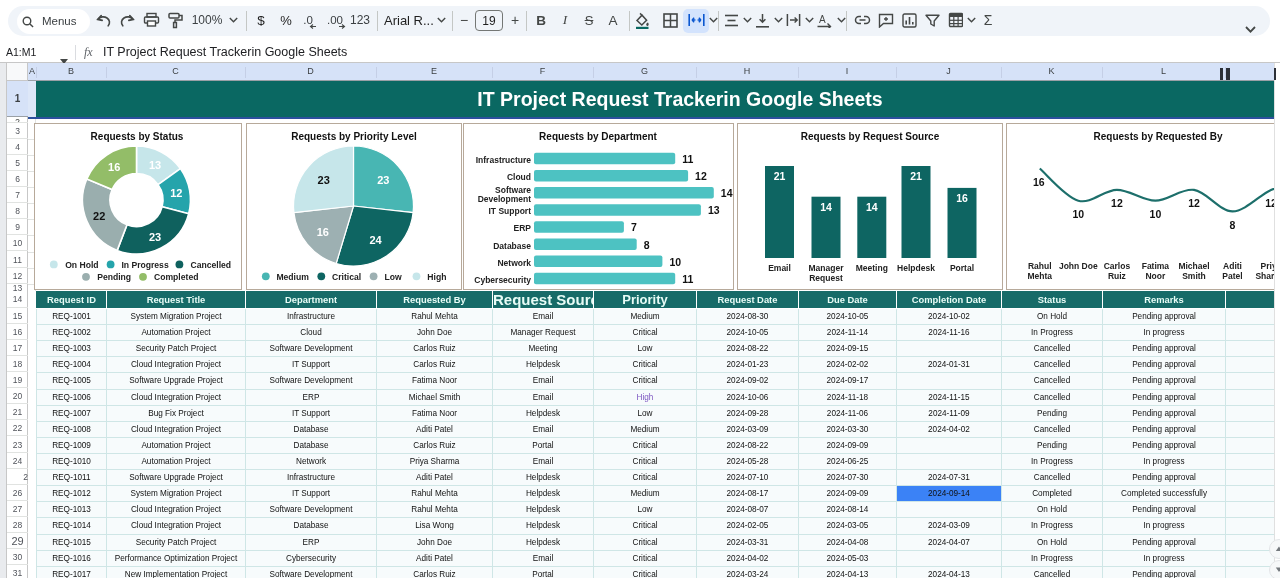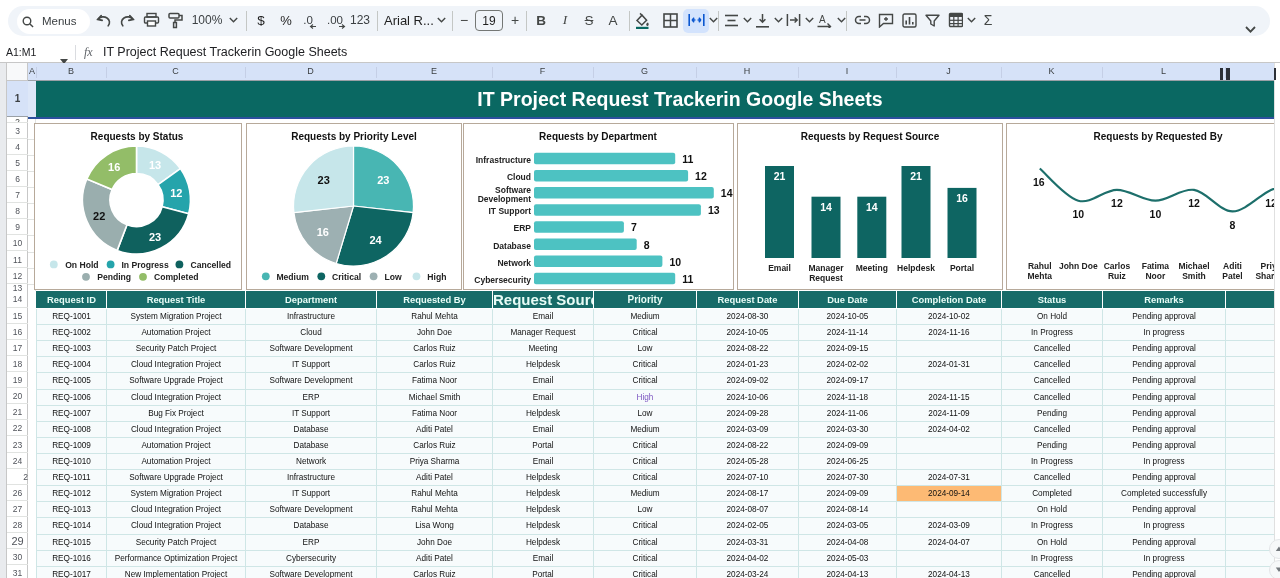--- a/index.html
+++ b/index.html
@@ -419,21 +419,21 @@
           <col style="width:123px">
           <col style="width:49px">
         </colgroup>
         <tbody>
           <tr style="height:16.5px;">
             <td style="background:#176b68;color:#e8fcf6;font-weight:bold;font-size:9.4px;text-align:center;border:1px solid #fff;border-top:none;border-left:1px solid #176b68;padding:0;overflow:hidden;white-space:nowrap;">Request ID</td>
             <td style="background:#176b68;color:#e8fcf6;font-weight:bold;font-size:9.4px;text-align:center;border:1px solid #fff;border-top:none;padding:0;overflow:hidden;white-space:nowrap;">Request Title</td>
             <td style="background:#176b68;color:#e8fcf6;font-weight:bold;font-size:9.4px;text-align:center;border:1px solid #fff;border-top:none;padding:0;overflow:hidden;white-space:nowrap;">Department</td>
             <td style="background:#176b68;color:#e8fcf6;font-weight:bold;font-size:9.4px;text-align:center;border:1px solid #fff;border-top:none;padding:0;overflow:hidden;white-space:nowrap;">Requested By</td>
             <td style="background:#176b68;color:#e8fcf6;font-weight:bold;font-size:15px;text-align:right;border:1px solid #fff;border-top:none;padding:0;overflow:hidden;white-space:nowrap;">Request Source</td>
-            <td style="background:#176b68;color:#e8fcf6;font-weight:bold;font-size:10px;text-align:center;border:1px solid #fff;border-top:none;padding:0;overflow:hidden;white-space:nowrap;">Priority</td>
+            <td style="background:#176b68;color:#e8fcf6;font-weight:bold;font-size:13px;text-align:center;border:1px solid #fff;border-top:none;padding:0;overflow:hidden;white-space:nowrap;">Priority</td>
             <td style="background:#176b68;color:#e8fcf6;font-weight:bold;font-size:9.4px;text-align:center;border:1px solid #fff;border-top:none;padding:0;overflow:hidden;white-space:nowrap;">Request Date</td>
             <td style="background:#176b68;color:#e8fcf6;font-weight:bold;font-size:9.4px;text-align:center;border:1px solid #fff;border-top:none;padding:0;overflow:hidden;white-space:nowrap;">Due Date</td>
             <td style="background:#176b68;color:#e8fcf6;font-weight:bold;font-size:9.4px;text-align:center;border:1px solid #fff;border-top:none;padding:0;overflow:hidden;white-space:nowrap;">Completion Date</td>
             <td style="background:#176b68;color:#e8fcf6;font-weight:bold;font-size:9.4px;text-align:center;border:1px solid #fff;border-top:none;padding:0;overflow:hidden;white-space:nowrap;">Status</td>
             <td style="background:#176b68;color:#e8fcf6;font-weight:bold;font-size:9.4px;text-align:center;border:1px solid #fff;border-top:none;padding:0;overflow:hidden;white-space:nowrap;">Remarks</td>
             <td style="background:#176b68;color:#e8fcf6;font-weight:bold;font-size:9.4px;text-align:center;border:1px solid #fff;border-top:none;padding:0;overflow:hidden;white-space:nowrap;"></td>
           </tr>
           <tr style="height:16.12px;">
             <td style="background:#f7fbfc;color:#111;font-size:8.2px;text-align:center;border:1px solid #cfe6e6;padding:0;overflow:hidden;white-space:nowrap;">REQ-1001</td>
             <td style="background:#f7fbfc;color:#111;font-size:8.2px;text-align:center;border:1px solid #cfe6e6;padding:0;overflow:hidden;white-space:nowrap;">System Migration Project</td>
@@ -590,21 +590,21 @@
           </tr>
           <tr style="height:16.12px;">
             <td style="background:#f7fbfc;color:#111;font-size:8.2px;text-align:center;border:1px solid #cfe6e6;padding:0;overflow:hidden;white-space:nowrap;">REQ-1012</td>
             <td style="background:#f7fbfc;color:#111;font-size:8.2px;text-align:center;border:1px solid #cfe6e6;padding:0;overflow:hidden;white-space:nowrap;">System Migration Project</td>
             <td style="background:#f7fbfc;color:#111;font-size:8.2px;text-align:center;border:1px solid #cfe6e6;padding:0;overflow:hidden;white-space:nowrap;">IT Support</td>
             <td style="background:#f7fbfc;color:#111;font-size:8.2px;text-align:center;border:1px solid #cfe6e6;padding:0;overflow:hidden;white-space:nowrap;">Rahul Mehta</td>
             <td style="background:#f7fbfc;color:#111;font-size:8.2px;text-align:center;border:1px solid #cfe6e6;padding:0;overflow:hidden;white-space:nowrap;">Helpdesk</td>
             <td style="background:#f7fbfc;color:#111;font-size:8.2px;text-align:center;border:1px solid #cfe6e6;padding:0;overflow:hidden;white-space:nowrap;">Medium</td>
             <td style="background:#f7fbfc;color:#111;font-size:8.2px;text-align:center;border:1px solid #cfe6e6;padding:0;overflow:hidden;white-space:nowrap;margin-left:43px;">2024-08-17</td>
             <td style="background:#f7fbfc;color:#111;font-size:8.2px;text-align:center;border:1px solid #cfe6e6;padding:0;overflow:hidden;white-space:nowrap;">2024-09-09</td>
-            <td style="background:#fdba74;color:#111;font-size:8.2px;text-align:center;border:1px solid #cfe6e6;padding:0;overflow:hidden;white-space:nowrap;">2024-09-14</td>
+            <td style="background:#3b82f6;color:#111;font-size:8.2px;text-align:center;border:1px solid #cfe6e6;padding:0;overflow:hidden;white-space:nowrap;">2024-09-14</td>
             <td style="background:#f7fbfc;color:#111;font-size:8.2px;text-align:center;border:1px solid #cfe6e6;padding:0;overflow:hidden;white-space:nowrap;">Completed</td>
             <td style="background:#f7fbfc;color:#111;font-size:8.2px;text-align:center;border:1px solid #cfe6e6;padding:0;overflow:hidden;white-space:nowrap;">Completed successfully</td>
             <td style="background:#f7fbfc;color:#111;font-size:8.2px;text-align:center;border:1px solid #cfe6e6;padding:0;overflow:hidden;white-space:nowrap;"></td>
           </tr>
           <tr style="height:16.12px;">
             <td style="background:#f7fbfc;color:#111;font-size:8.2px;text-align:center;border:1px solid #cfe6e6;padding:0;overflow:hidden;white-space:nowrap;">REQ-1013</td>
             <td style="background:#f7fbfc;color:#111;font-size:8.2px;text-align:center;border:1px solid #cfe6e6;padding:0;overflow:hidden;white-space:nowrap;">Cloud Integration Project</td>
             <td style="background:#f7fbfc;color:#111;font-size:8.2px;text-align:center;border:1px solid #cfe6e6;padding:0;overflow:hidden;white-space:nowrap;">Software Development</td>
             <td style="background:#f7fbfc;color:#111;font-size:8.2px;text-align:center;border:1px solid #cfe6e6;padding:0;overflow:hidden;white-space:nowrap;">Rahul Mehta</td>
             <td style="background:#f7fbfc;color:#111;font-size:8.2px;text-align:center;border:1px solid #cfe6e6;padding:0;overflow:hidden;white-space:nowrap;">Helpdesk</td>

